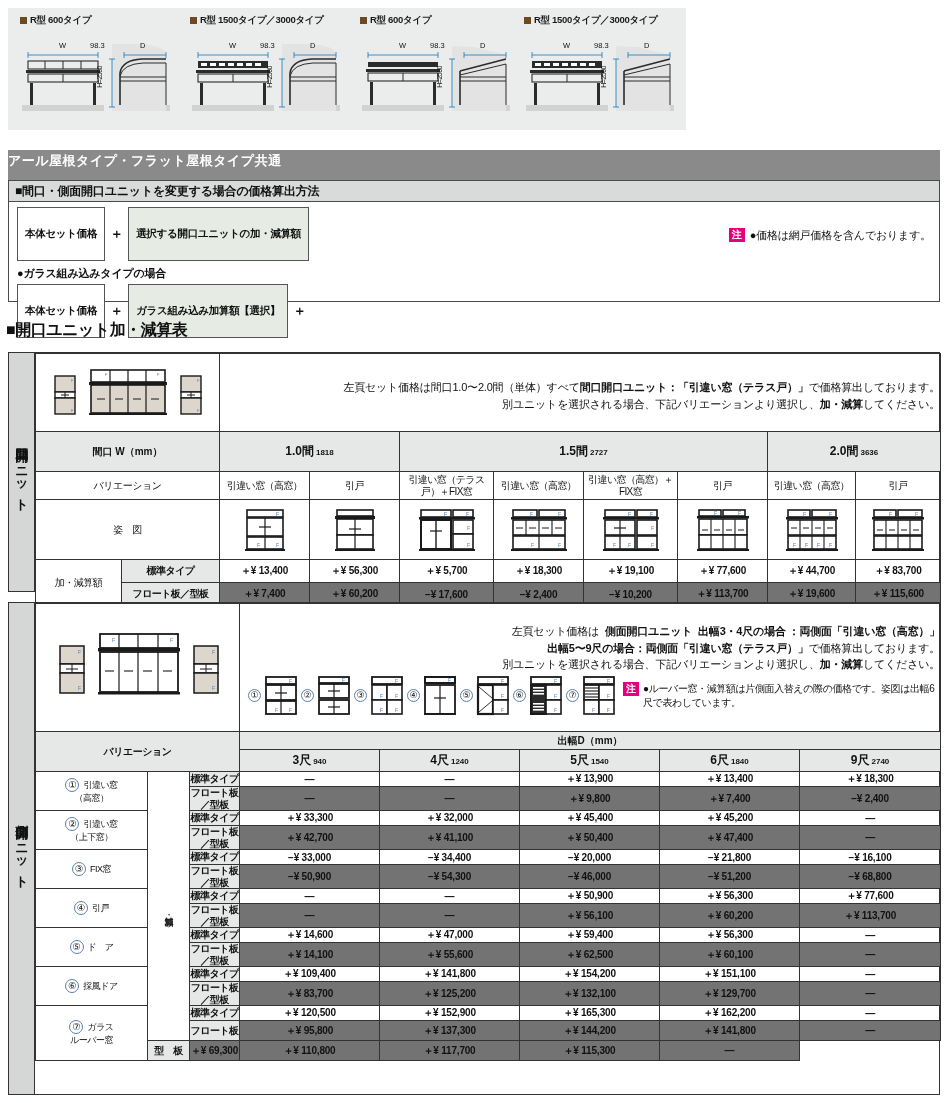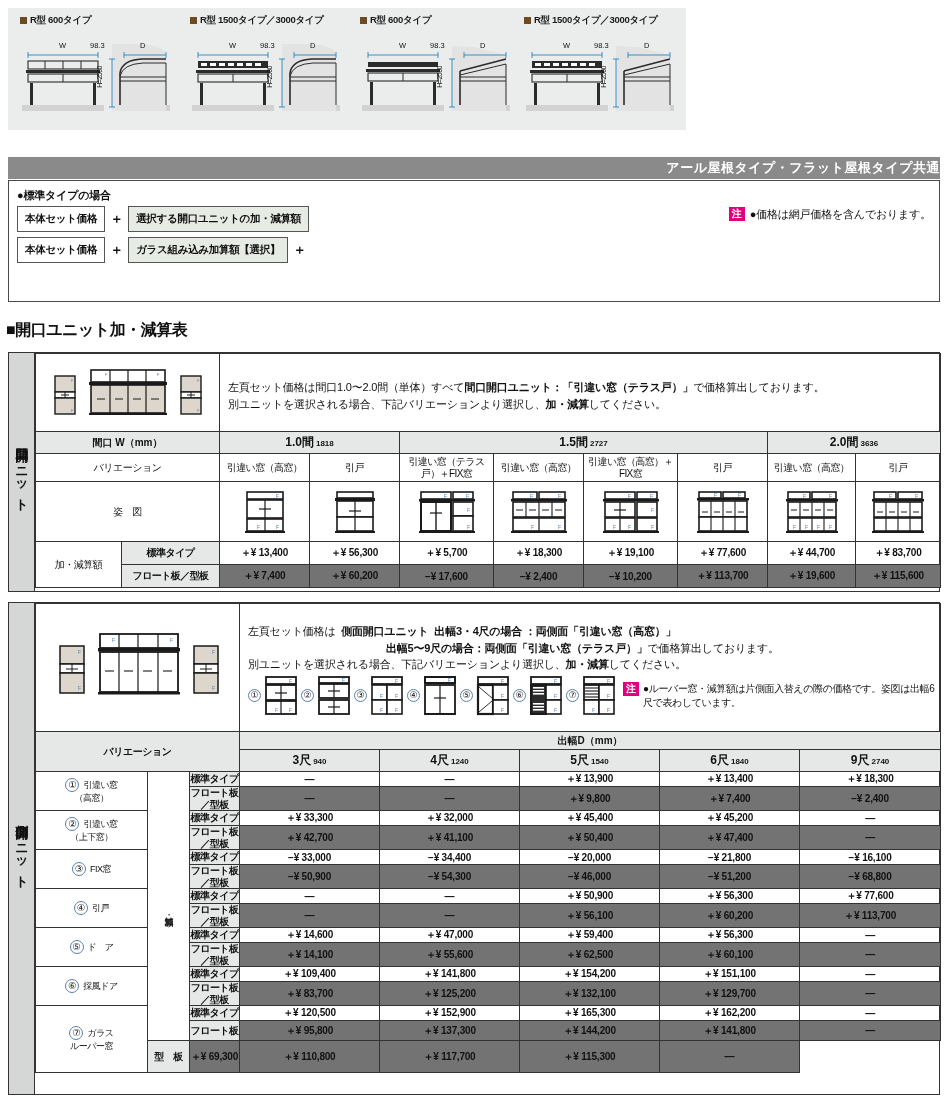--- a/index.html
+++ b/index.html
@@ -57,29 +57,28 @@
     color: #111;
     writing-mode: vertical-rl;
     transform: rotate(180deg);
     letter-spacing: -0.5px;
   }
 
   
   .banner {
     position: absolute;
     left: 8px; top: 150px;
-    width: 932px; height: 22px;
+    width: 932px; height: 31px;
     background: #8a8a8a;
     color: #ffffff;
     font-size: 13px;
     font-weight: bold;
-    text-align: right;
+    text-align: left;
     line-height: 22px;
     letter-spacing: 0.5px;
-    margin-top: 7px;
   }
 
   
   .method-box {
     position: absolute;
     left: 8px; top: 180px;
     width: 932px; height: 122px;
     border: 1px solid #4a4a4a;
     background: #fff;
   }
@@ -100,21 +99,21 @@
     font-weight: bold;
     color: #111;
     margin: 2px 0 3px 0;
     letter-spacing: -0.2px;
   }
   .formula-row { display: flex; align-items: center; gap: 5px; margin-bottom: 5px; }
   .fbox {
     border: 1px solid #555;
     font-size: 10.5px;
     font-weight: bold;
-    padding: 5px 7px;
+    padding: 19px 7px;
     color: #111;
     background: #fff;
     letter-spacing: -0.3px;
     white-space: nowrap;
   }
   .fbox.shaded { background: #e6ebe4; }
   .fplus { font-size: 13px; font-weight: bold; color: #111; }
   .note-right {
     position: absolute;
     right: 8px; top: 26px;
@@ -211,21 +210,21 @@
   .small-lab { font-size: 9px; letter-spacing: -0.5px; }
   .tiny-lab { font-size: 8px; letter-spacing: -0.6px; line-height: 1.15; }
   .sub-num { font-size: 8px; font-weight: bold; margin-left: 2px; }
   .big-lab { font-size: 12px; font-weight: bold; }
 
   .intro-text {
     font-size: 11px;
     color: #111;
     line-height: 1.5;
     letter-spacing: -0.2px;
-    text-align: left;
+    text-align: right;
     padding: 6px 0 0 8px;
   }
   .intro-text b { font-weight: bold; }
 
   
   .pic { display: block; margin: 0 auto; }
 
   .vari-row { display: flex; align-items: center; gap: 2px; padding: 2px 0 0 8px; }
   .vari-item { display: flex; align-items: center; gap: 2px; }
   .circnum {
@@ -432,27 +431,28 @@
         <span class="dim-lab" style="left:74px; top:8px;">98.3</span>
         <span class="dim-lab" style="left:124px; top:8px;">D</span>
         <span class="vdim" style="left:80px; top:33px;">H=2500</span>
       </div>
     </div>
   </div>
 
   <div class="banner">アール屋根タイプ・フラット屋根タイプ共通</div>
 
   <div class="method-box">
+    <div class="method-head">■間口・側面開口ユニットを変更する場合の価格算出方法</div>
     <div class="method-body">
-      <div class="bullet-line">●標準タイプの場合</div>
       <div class="formula-row">
         <span class="fbox">本体セット価格</span>
         <span class="fplus">＋</span>
         <span class="fbox shaded">選択する開口ユニットの加・減算額</span>
       </div>
+      <div class="bullet-line">●ガラス組み込みタイプの場合</div>
       <div class="formula-row">
         <span class="fbox">本体セット価格</span>
         <span class="fplus">＋</span>
         <span class="fbox shaded">ガラス組み込み加算額【選択】</span>
         <span class="fplus">＋</span>
       </div>
       <div class="note-right">
         <span class="note-badge">注</span>
         <span class="note-text">●価格は網戸価格を含んでおります。</span>
       </div>
@@ -515,21 +515,21 @@
           </svg>
         </td>
         <td colspan="8" style="text-align:left;">
           <div class="intro-text">
             <span>左頁セット価格は間口1.0〜2.0間（単体）すべて</span><b>間口開口ユニット：「引違い窓（テラス戸）」</b><span>で価格算出しております。</span><br>
             <span>別ユニットを選択される場合、下記バリエーションより選択し、</span><b>加・減算</b><span>してください。</span>
           </div>
         </td>
       </tr>
       <tr>
-        <td colspan="2" class="hdr-grey" style="height:22px;">間口 W（mm）</td>
+        <td colspan="2" class="hdr-grey" style="height:40px;">間口 W（mm）</td>
         <td colspan="2" class="hdr-grey"><span class="big-lab">1.0間</span><span class="sub-num">1818</span></td>
         <td colspan="4" class="hdr-grey"><span class="big-lab">1.5間</span><span class="sub-num">2727</span></td>
         <td colspan="2" class="hdr-grey"><span class="big-lab">2.0間</span><span class="sub-num">3636</span></td>
       </tr>
       <tr>
         <td colspan="2" style="height:28px;" class="cell-lab small-lab">バリエーション</td>
         <td class="tiny-lab">引違い窓（高窓）</td>
         <td class="tiny-lab">引戸</td>
         <td class="tiny-lab">引違い窓（テラス戸）＋FIX窓</td>
         <td class="tiny-lab">引違い窓（高窓）</td>
@@ -1042,21 +1042,21 @@
       </tr>
       <tr>
         <td class="hdr-grey small-lab" style="height:20px;">フロート板</td>
         <td class="price green">＋¥ 95,800</td>
         <td class="price green">＋¥ 137,300</td>
         <td class="price green">＋¥ 144,200</td>
         <td class="price green">＋¥ 141,800</td>
         <td class="price green dash">—</td>
       </tr>
       <tr>
-        <td class="hdr-grey small-lab" style="height:32px;">型　板</td>
+        <td class="hdr-grey small-lab" style="height:20px;">型　板</td>
         <td class="price green">＋¥ 69,300</td>
         <td class="price green">＋¥ 110,800</td>
         <td class="price green">＋¥ 117,700</td>
         <td class="price green">＋¥ 115,300</td>
         <td class="price green dash">—</td>
       </tr>
     </tbody>
       </table>
   </div>
 

